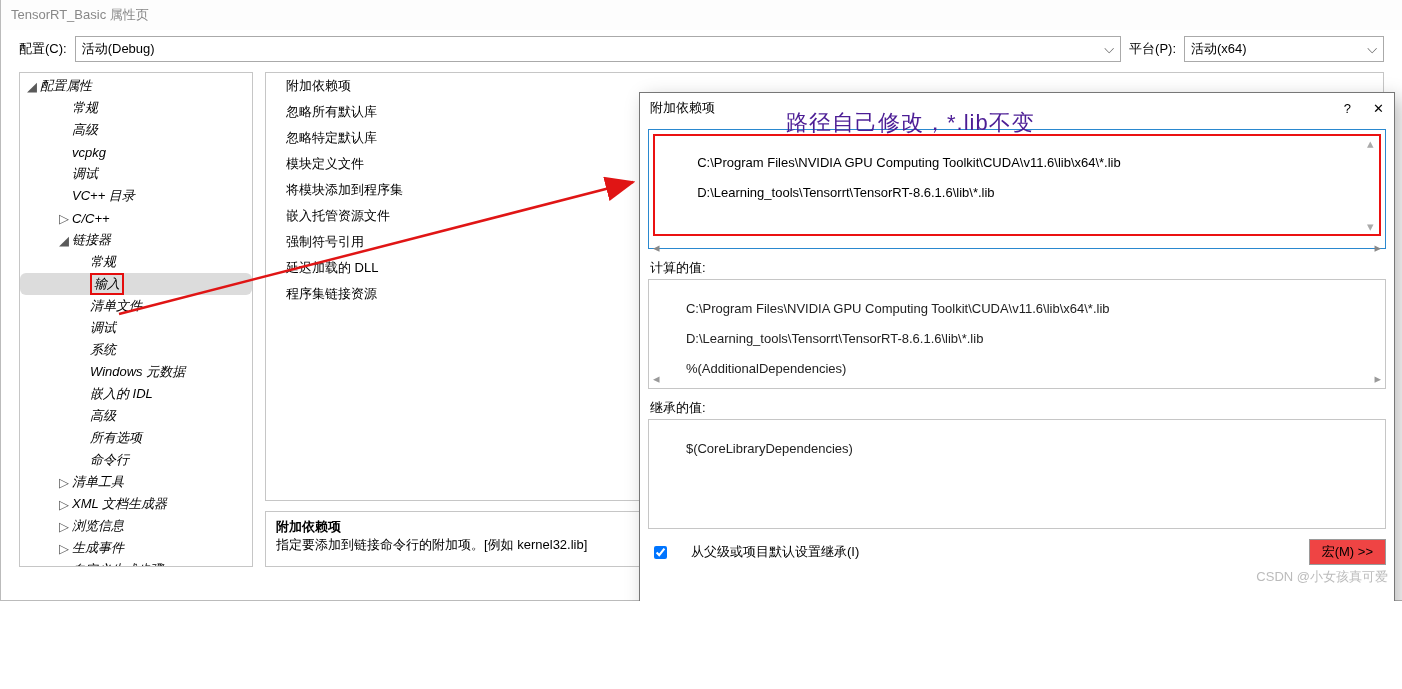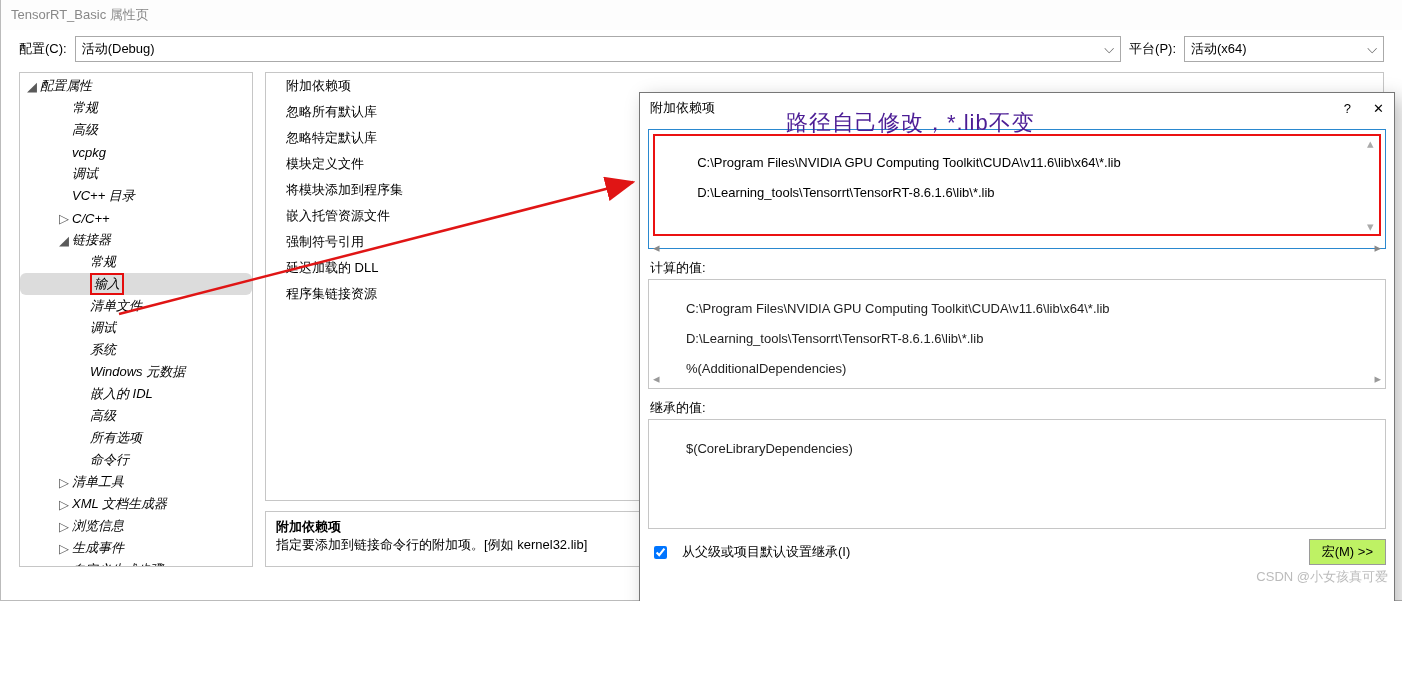--- a/index.html
+++ b/index.html
@@ -34,22 +34,22 @@
   .dlg-body { flex: 1; padding: 6px 8px 0 8px; display: flex; flex-direction: column; }
   .edit-box { border: 1px solid #2a88cf; height: 120px; display: flex; flex-direction: column; }
   .edit-area { flex: 1; border: 2px solid #eb1111; margin: 4px; padding: 4px 6px; position: relative; background: #fff; white-space: pre-wrap; }
   .edit-hscroll { height: 16px; display: flex; align-items: center; justify-content: space-between; padding: 0 4px; color: #888; }
   .edit-vscroll { position: absolute; right: -2px; top: 0; bottom: 0; width: 14px; display: flex; flex-direction: column; justify-content: space-between; color: #aaa; }
   .section-label { margin: 10px 0 2px 2px; }
   .computed-box { border: 1px solid #c6c6c6; height: 110px; padding: 6px 8px; position: relative; background: #fff; white-space: pre-wrap; color: #222; }
   .computed-box.readonly { overflow: hidden; }
   .computed-hscroll { position: absolute; left: 4px; right: 4px; bottom: 2px; display: flex; justify-content: space-between; color: #999; }
   .inherit-row { display: flex; align-items: center; justify-content: space-between; margin: 10px 0 0 2px; }
-  .inherit-row label { display: flex; align-items: center; gap: 12px; }
-  .macro-btn { height: 26px; padding: 0 12px; border: 1px solid #9a9a9a; background: #bef264; }
+  .inherit-row label { display: flex; align-items: center; gap: 21px; }
+  .macro-btn { height: 26px; padding: 0 12px; border: 1px solid #9a9a9a; background: #ef4444; }
   .dlg-buttons { display: flex; justify-content: flex-end; gap: 10px; padding: 14px 10px 12px 10px; align-items: flex-end; }
   .dlg-buttons button { width: 80px; height: 28px; border: 1px solid #8f8f8f; background: #f3f3f3; }
   .dlg-buttons button.primary { border: 1px solid #2a88cf; }
   .watermark { position: absolute; right: 14px; bottom: 14px; color: rgba(120,120,120,0.5); font-size: 13px; }
   
   .arrow-overlay { position: absolute; left: 0; top: 0; width: 1402px; height: 689px; pointer-events: none; }
 </style>
 </head>
 <body>
 

